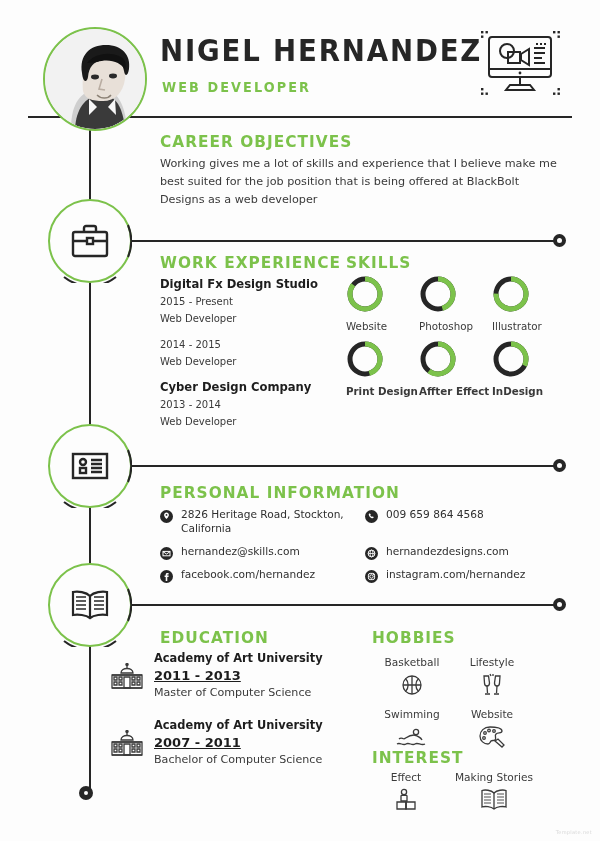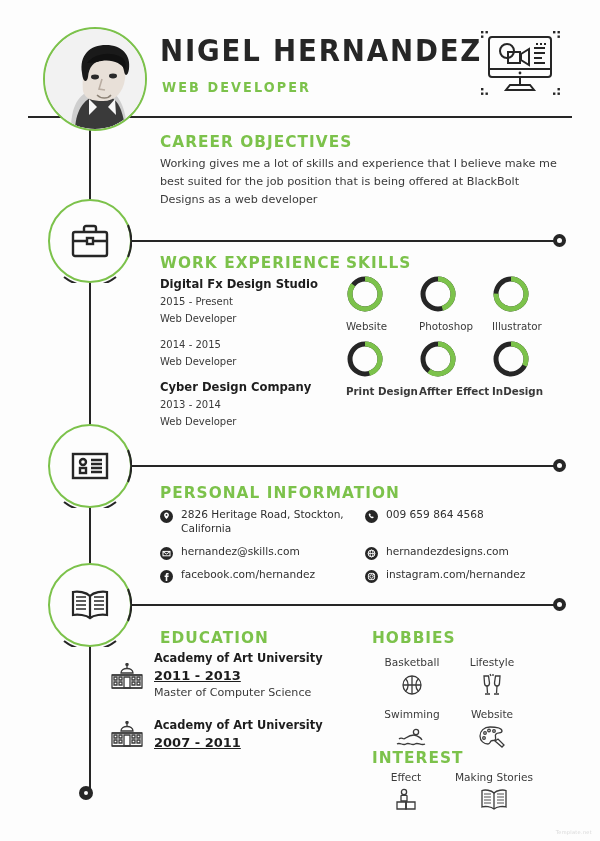--- a/index.html
+++ b/index.html
@@ -384,20 +384,21 @@
             <path d="M2 25 H32 M2 12 H32"></path>
             <path d="M14 14 h6 v11 h-6 z"></path>
             <path d="M4 14 h3 v3 h-3 z M9 14 h3 v3 h-3 z M22 14 h3 v3 h-3 z M27 14 h3 v3 h-3 z"></path>
             <path d="M4 19 h3 v3 h-3 z M9 19 h3 v3 h-3 z M22 19 h3 v3 h-3 z M27 19 h3 v3 h-3 z"></path>
           </g>
         </svg>
       </span>
       <span class="edu-tx">
         <span class="l1" style="display:block">Academy of Art University</span>
         <span class="l2" style="display:block">2007 - 2011</span>
+        <span class="l3" style="display:block">Bachelor of Computer Science</span>
       </span>
     </div>
   </div>
 
   <div class="sec-title h-green" style="left:372px;top:628px;">HOBBIES</div>
   <div class="hob-grid">
     <div class="hob-row">
       <div class="hob-cell">
         <div class="lab">Basketball</div>
         <div class="ic">

